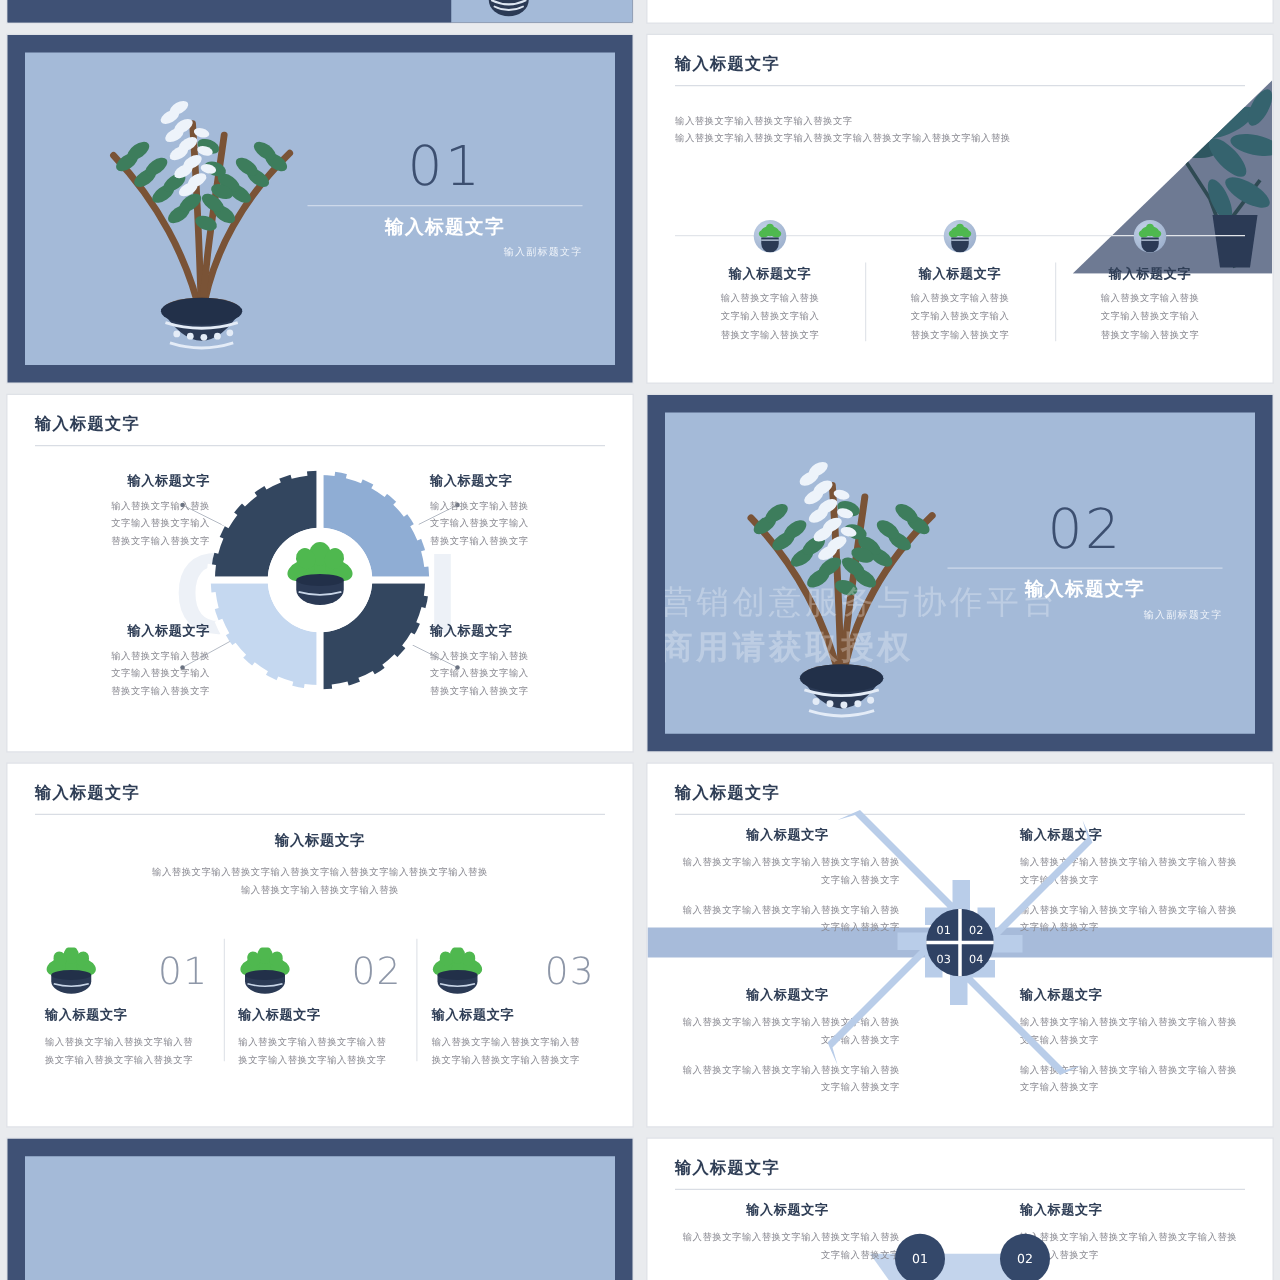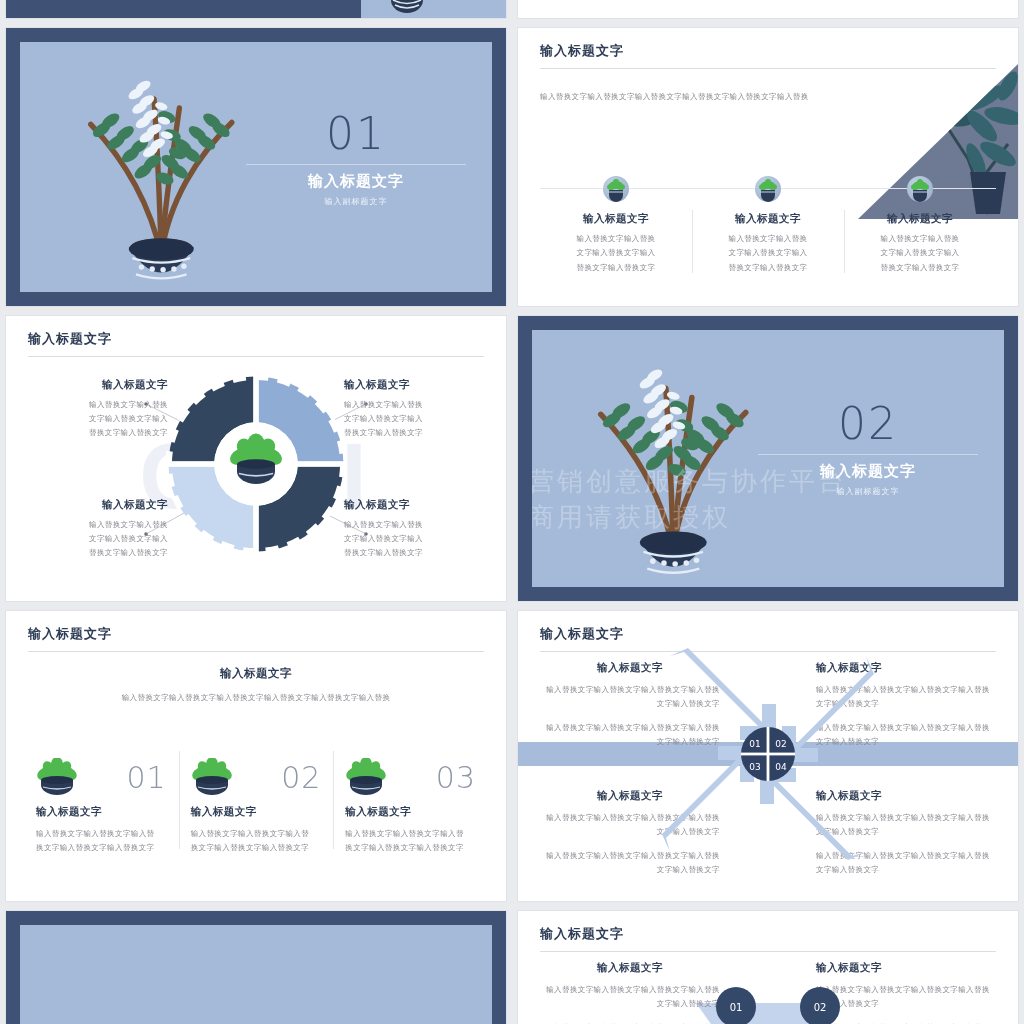--- a/index.html
+++ b/index.html
@@ -36,21 +36,21 @@
     position:absolute;right:26px;top:calc(28% + 52px);
     width:220px;height:1px;background:#cdd9ea;
   }
   .cover-title{
     position:absolute;right:26px;top:calc(28% + 60px);
     width:220px;text-align:center;color:#ffffff;
     font-size:15px;font-weight:bold;letter-spacing:1px;
   }
   .cover-sub{
     position:absolute;right:26px;top:calc(28% + 84px);
-    width:220px;text-align:center;color:#f0f4fa;
+    width:220px;text-align:right;color:#f0f4fa;
     font-size:8px;letter-spacing:1px;
   }
   
   .plant{position:absolute;left:6%;bottom:2%;width:48%;height:94%;}
   
   .s-title{
     position:absolute;left:22px;top:14px;
     color:#2f3e56;font-size:13px;font-weight:bold;letter-spacing:1px;
   }
   .s-rule{
@@ -258,20 +258,21 @@
           <ellipse cx="124" cy="62" rx="20" ry="8" transform="rotate(46 124 62)"></ellipse>
           <ellipse cx="150" cy="22" rx="16" ry="7" transform="rotate(-62 150 22)"></ellipse>
           <ellipse cx="140" cy="90" rx="20" ry="8" transform="rotate(30 140 90)"></ellipse>
           <ellipse cx="118" cy="96" rx="18" ry="7" transform="rotate(66 118 96)"></ellipse>
         </g>
         <path d="M112 108 L148 108 L142 150 L118 150 Z" fill="#2b3a55"></path>
       </svg>
     </div>
 
     <div class="s2-paras">
+      <div class="para">输入替换文字输入替换文字输入替换文字</div>
       <div class="para">输入替换文字输入替换文字输入替换文字输入替换文字输入替换文字输入替换</div>
     </div>
 
     <div class="s2-divider"></div>
 
     <div class="s2-cols">
       <div class="s2-col">
         <div class="badge">
           <svg viewBox="0 0 26 26" width="26" height="26">
               <g fill="#4fb84f">
@@ -499,36 +500,37 @@
         <path d="M72 246 q28 9 56 0" stroke="#e4ecf7" stroke-width="2.5" fill="none"></path>
         <g fill="#e4ecf7">
           <circle cx="78" cy="238" r="3"></circle>
             <circle cx="90" cy="240" r="3"></circle>
           <circle cx="102" cy="241" r="3"></circle>
             <circle cx="114" cy="240" r="3"></circle>
           <circle cx="125" cy="237" r="3"></circle>
         </g>
       </svg>
       <div style="position:absolute;left:-4px;top:52%;font-size:26px;color:rgba(255,255,255,.28);letter-spacing:3px;white-space:nowrap;">营销创意服务与协作平台</div>
-      <div style="position:absolute;left:-4px;top:66%;font-size:26px;color:rgba(255,255,255,.28);letter-spacing:3px;white-space:nowrap;">商用请获取授权</div>
+      <div style="position:absolute;left:-4px;top:66%;font-size:26px;color:rgba(255,255,255,.28);letter-spacing:3px;white-space:nowrap;font-weight:bold;">商用请获取授权</div>
       <div class="cover-num">02</div>
       <div class="cover-rule"></div>
       <div class="cover-title">输入标题文字</div>
       <div class="cover-sub">输入副标题文字</div>
     </div>
   </div>
 
   <div class="slide">
     <div class="s-title">输入标题文字</div>
     <div class="s-rule"></div>
     <div class="s5-head">
       <span class="sub-h">输入标题文字</span>
     </div>
     <div class="s5-paras">
       <div class="para">输入替换文字输入替换文字输入替换文字输入替换文字输入替换文字输入替换</div>
+      <div class="para">输入替换文字输入替换文字输入替换</div>
     </div>
     <div class="s5-cols">
       <div class="s5-col">
         <div class="s5-row">
           <span class="pot">
             <svg viewBox="0 0 42 38" width="42" height="38">
                 <g fill="#4fb84f">
                   <ellipse cx="21" cy="13" rx="15" ry="8"></ellipse>
                   <ellipse cx="9" cy="16" rx="8" ry="6" transform="rotate(-25 9 16)"></ellipse>
                   <ellipse cx="33" cy="16" rx="8" ry="6" transform="rotate(25 33 16)"></ellipse>

